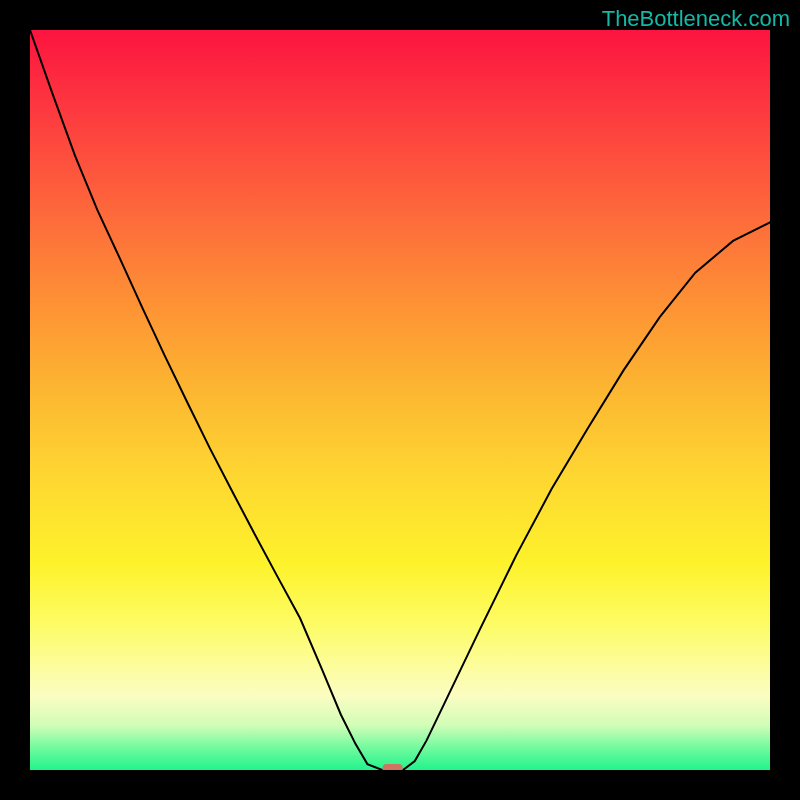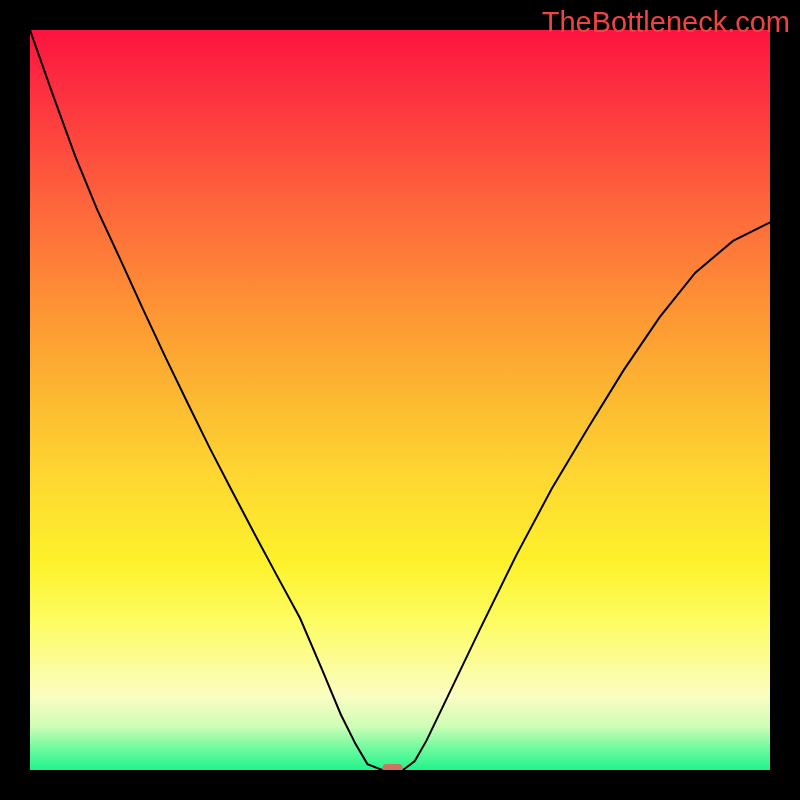--- a/index.html
+++ b/index.html
@@ -53,23 +53,23 @@
   }
   .minimum-marker {
     fill: #cf7362;
     stroke: none;
   }
   .watermark {
     position: absolute;
     top: 6px;
     right: 10px;
     font-family: Arial, Helvetica, sans-serif;
-    font-size: 29px;
+    font-size: 22px;
     font-weight: 500;
-    color: #ef4444;
+    color: #14b8a6;
     letter-spacing: 0px;
   }
 </style>
 </head>
 <body>
 
 <div class="frame">
 
   <div class="plot-area">
     <svg class="plot-svg" viewBox="0 0 740 740" preserveAspectRatio="none">

